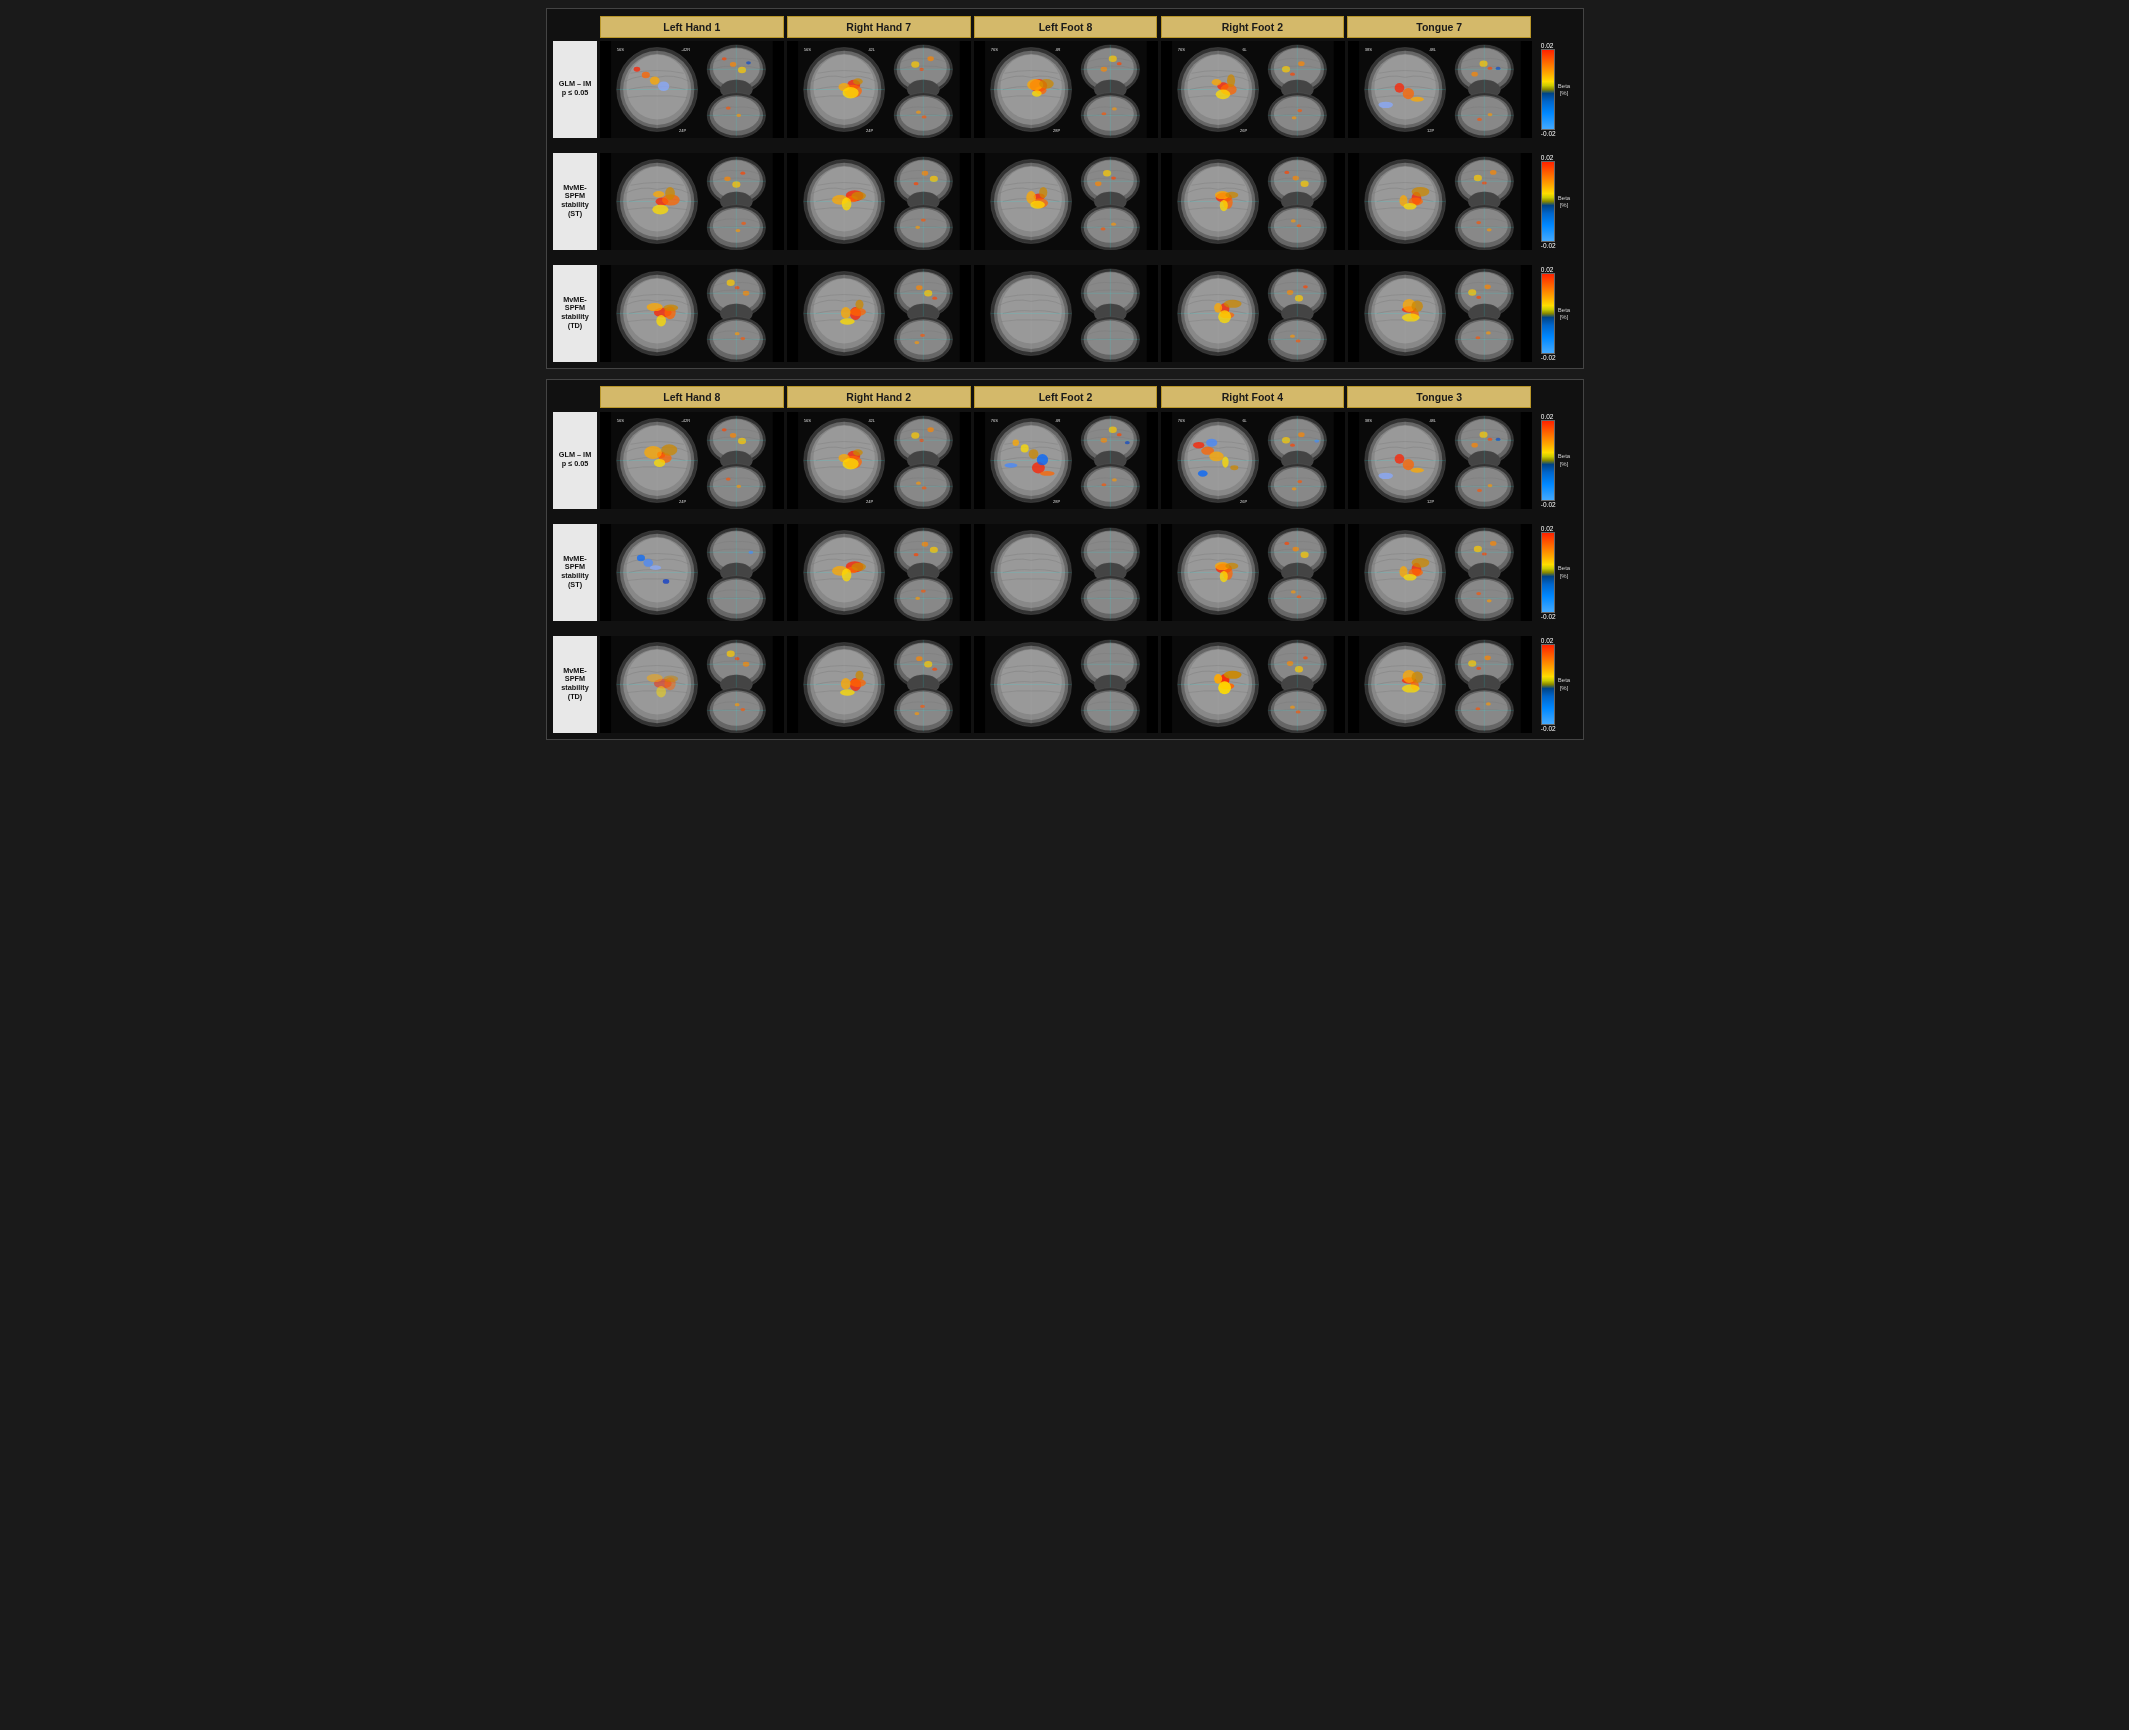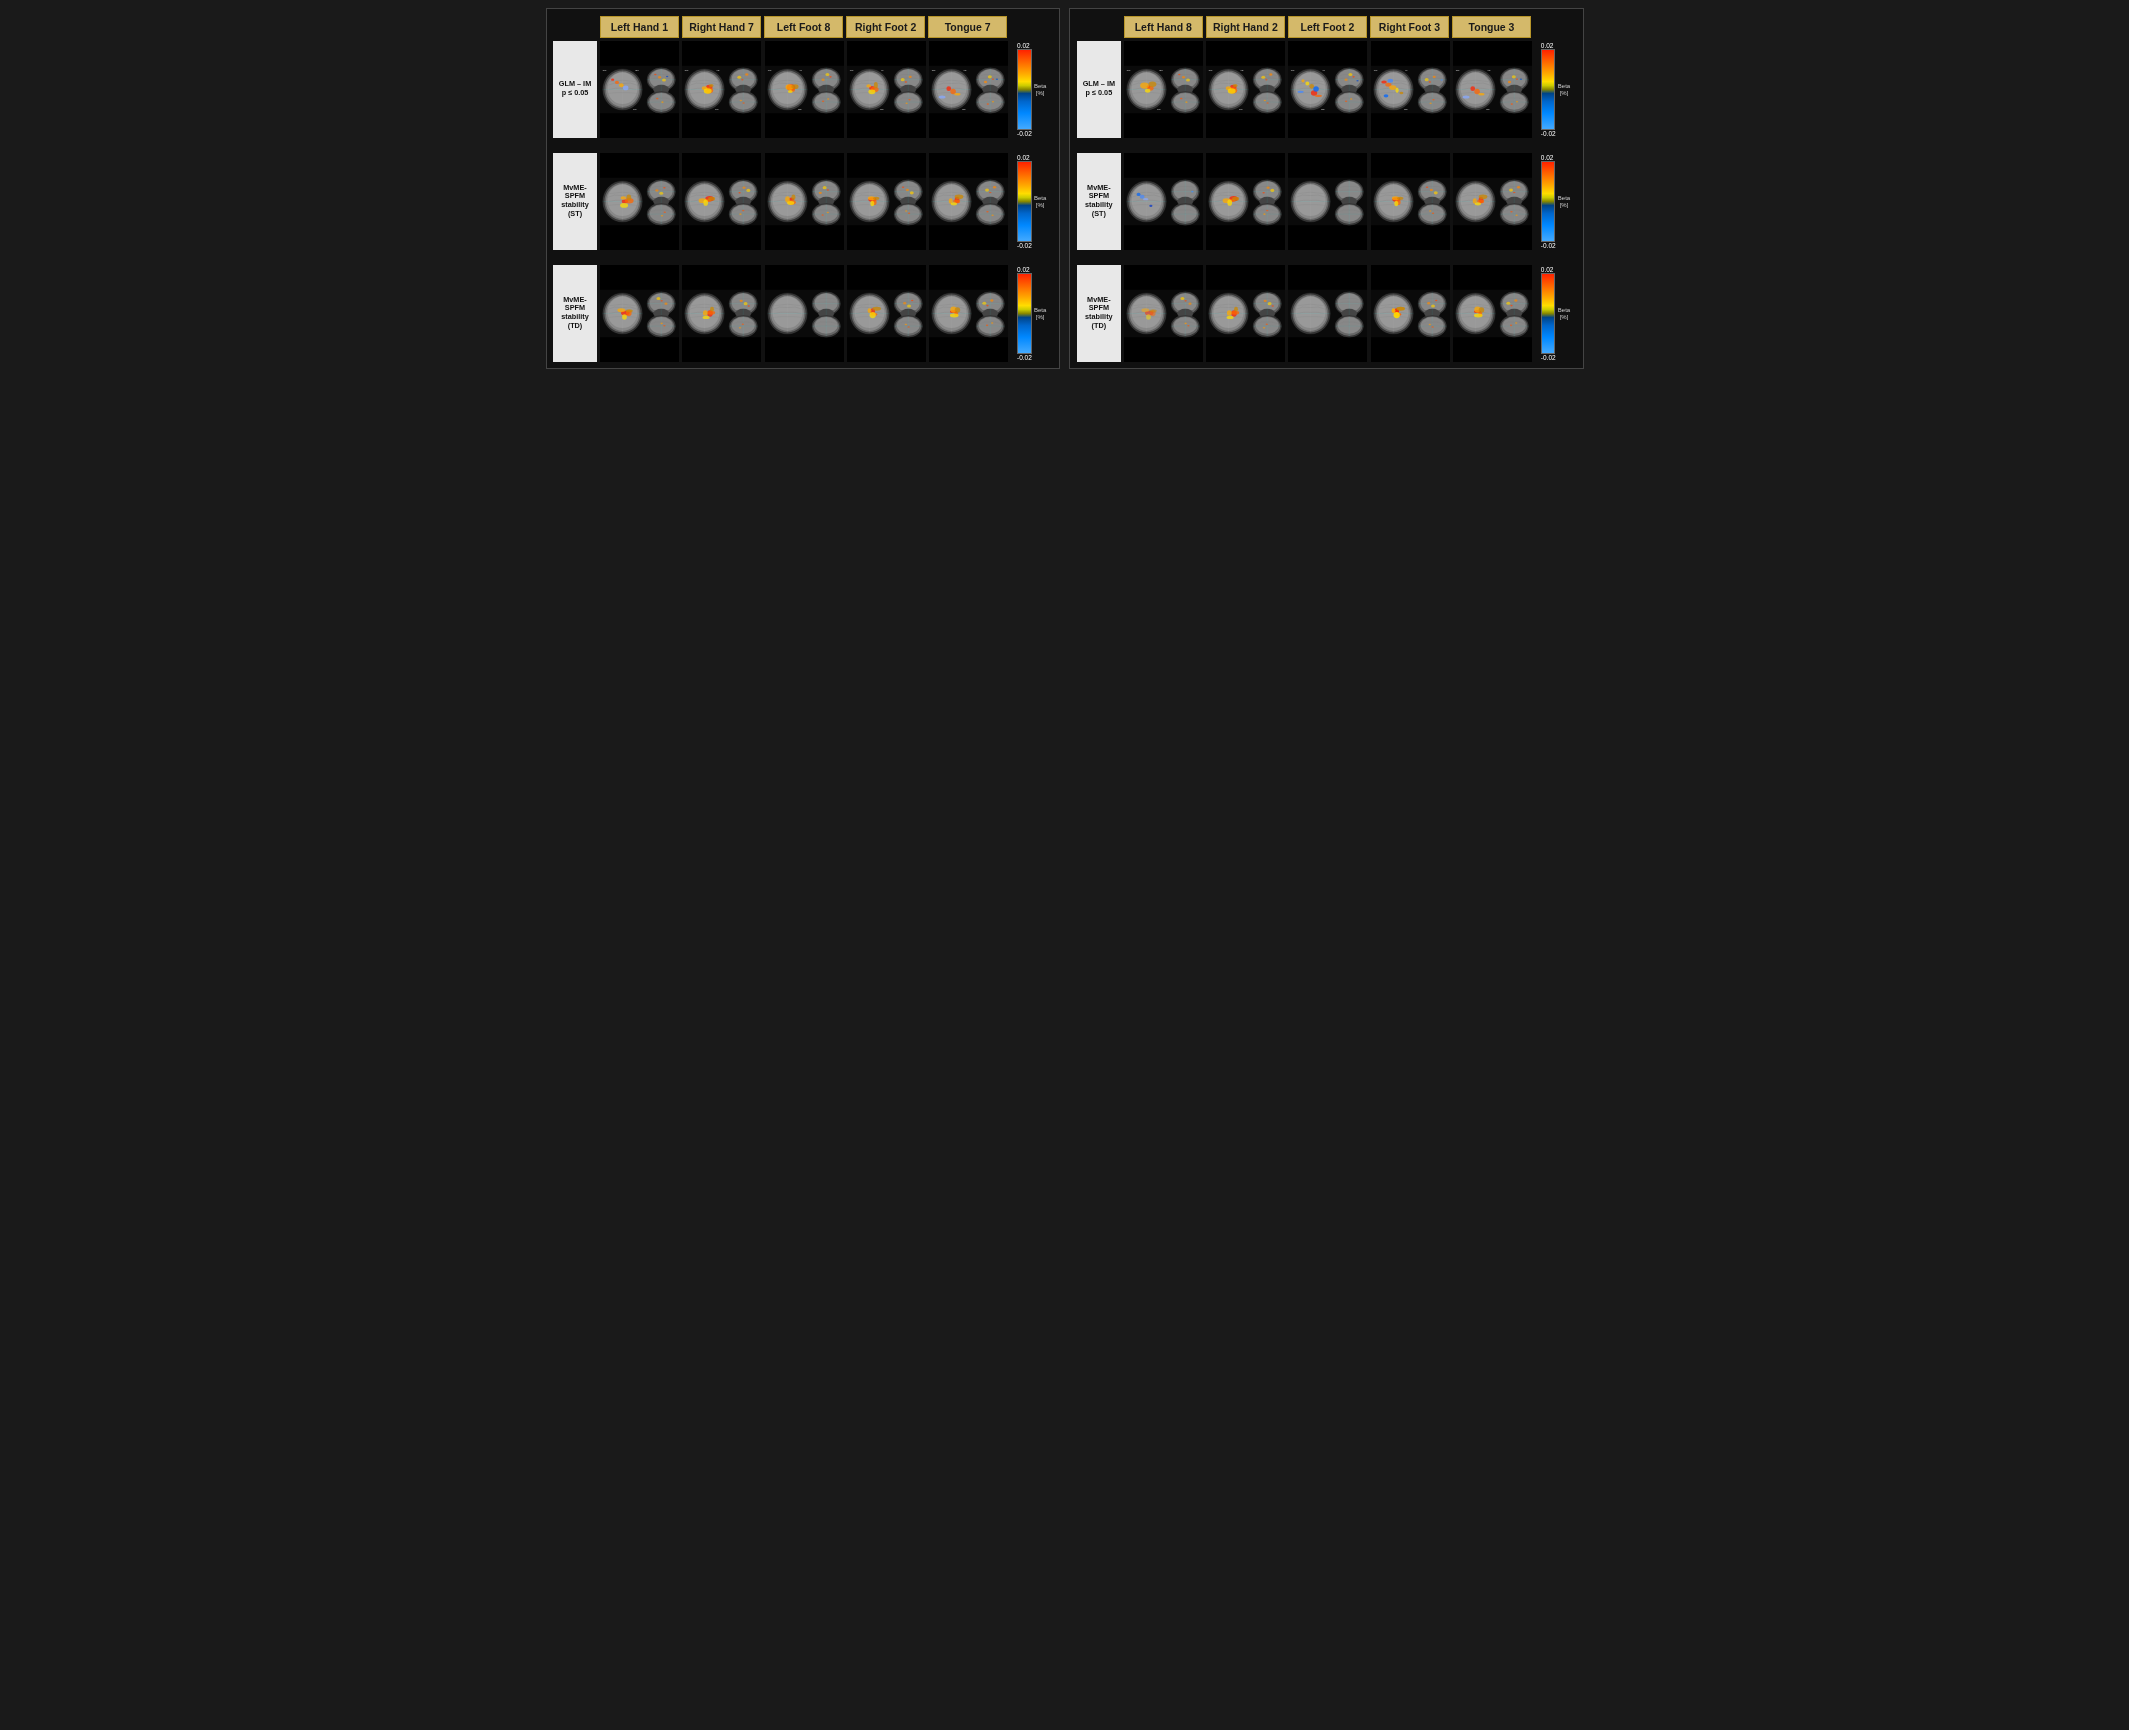--- a/index.html
+++ b/index.html
@@ -141,21 +141,21 @@
     }
 
     .brain-svg {
       width: 100%;
       height: 100%;
     }
   </style>
 </head>
 <body>
 
-<div id="app" style="display: flex; flex-direction: row; gap: 9.7px; width: 100%; max-width: 1038px;">
+<div id="app" style="display: flex; flex-direction: column; gap: 9.7px; width: 100%; max-width: 1038px;">
     <div class="main-panel">
       <div class="column-headers">
         <div class="col-header">Left Hand 1</div>
         <div class="col-header">Right Hand 7</div>
         <div class="col-header">Left Foot 8</div>
         <div class="col-header">Right Foot 2</div>
         <div class="col-header">Tongue 7</div>
       </div>
       <div class="rows-container">
         <div class="data-row">
@@ -1134,21 +1134,21 @@
       </div>
     </div>
         </div>
       </div>
     </div>
     <div class="main-panel">
       <div class="column-headers">
         <div class="col-header">Left Hand 8</div>
         <div class="col-header">Right Hand 2</div>
         <div class="col-header">Left Foot 2</div>
-        <div class="col-header">Right Foot 3</div>
+        <div class="col-header">Right Foot 4</div>
         <div class="col-header">Tongue 3</div>
       </div>
       <div class="rows-container">
         <div class="data-row">
           <div class="row-label">GLM – IM<br>p ≤ 0.05</div>
           <div class="brain-cells">
             <div class="brain-cell">
         <svg class="brain-svg" viewBox="0 0 200 120" xmlns="http://www.w3.org/2000/svg">
 
           <rect width="200" height="120" fill="#0a0a0a"></rect>

